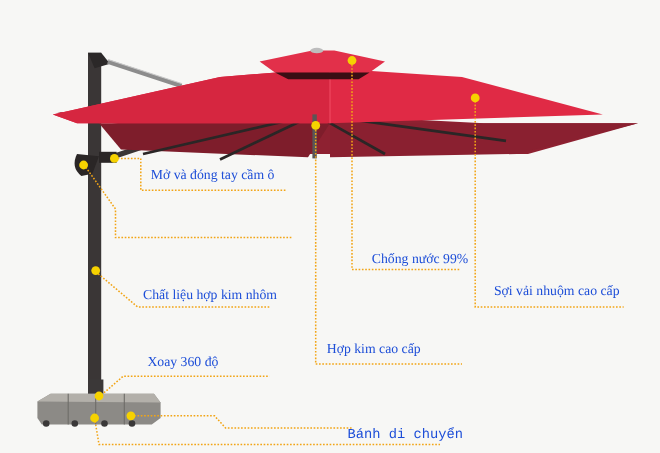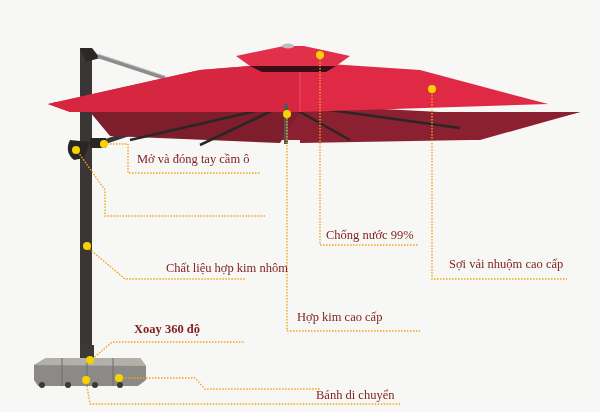--- a/index.html
+++ b/index.html
@@ -4,21 +4,21 @@
   <style>
     html, body { margin:0; padding:0; }
     body {
       width:600px; height:412px; overflow:hidden; position:relative;
       background:#f7f7f5;
       font-family:"DejaVu Serif", "Liberation Serif", serif;
     }
     .stage { position:absolute; left:0; top:0; width:600px; height:412px; }
     svg.art { position:absolute; left:0; top:0; }
     .label {
-      position:absolute; color:#7f1d1d; font-size:12.5px; white-space:nowrap;
+      position:absolute; color:#1d4ed8; font-size:12.5px; white-space:nowrap;
       font-family:"Liberation Serif", "DejaVu Serif", serif;
     }
   </style>
 </head>
 <body>
 
 <div class="stage">
 
   <svg class="art" width="600" height="412" viewBox="0 0 600 412">
 
@@ -98,19 +98,19 @@
       <circle cx="90" cy="360" r="4"></circle>
       <circle cx="119" cy="378" r="4"></circle>
       <circle cx="86" cy="380" r="4"></circle>
       <circle cx="320" cy="55" r="4"></circle>
       <circle cx="432" cy="89" r="4"></circle>
       <circle cx="287" cy="114" r="4"></circle>
     </g>
   </svg>
 
   <div class="label" style="left:137px;top:152px;">Mở và đóng tay cầm ô</div>
-  <div class="label" style="left:130px;top:261px;margin-left:36px;">Chất liệu hợp kim nhôm</div>
-  <div class="label" style="left:134px;top:322px;font-weight:bold;">Xoay 360 độ</div>
-  <div class="label" style="left:316px;top:388px;">Bánh di chuyển</div>
-  <div class="label" style="left:326px;top:228px;">Chống nước 99%</div>
+  <div class="label" style="left:130px;top:261px;">Chất liệu hợp kim nhôm</div>
+  <div class="label" style="left:134px;top:322px;">Xoay 360 độ</div>
+  <div class="label" style="left:316px;top:388px;font-family:Liberation Mono, monospace;">Bánh di chuyển</div>
+  <div class="label" style="left:338px;top:228px;">Chống nước 99%</div>
   <div class="label" style="left:297px;top:310px;">Hợp kim cao cấp</div>
   <div class="label" style="left:449px;top:257px;">Sợi vải nhuộm cao cấp</div>
 </div>
 
 </body></html>

